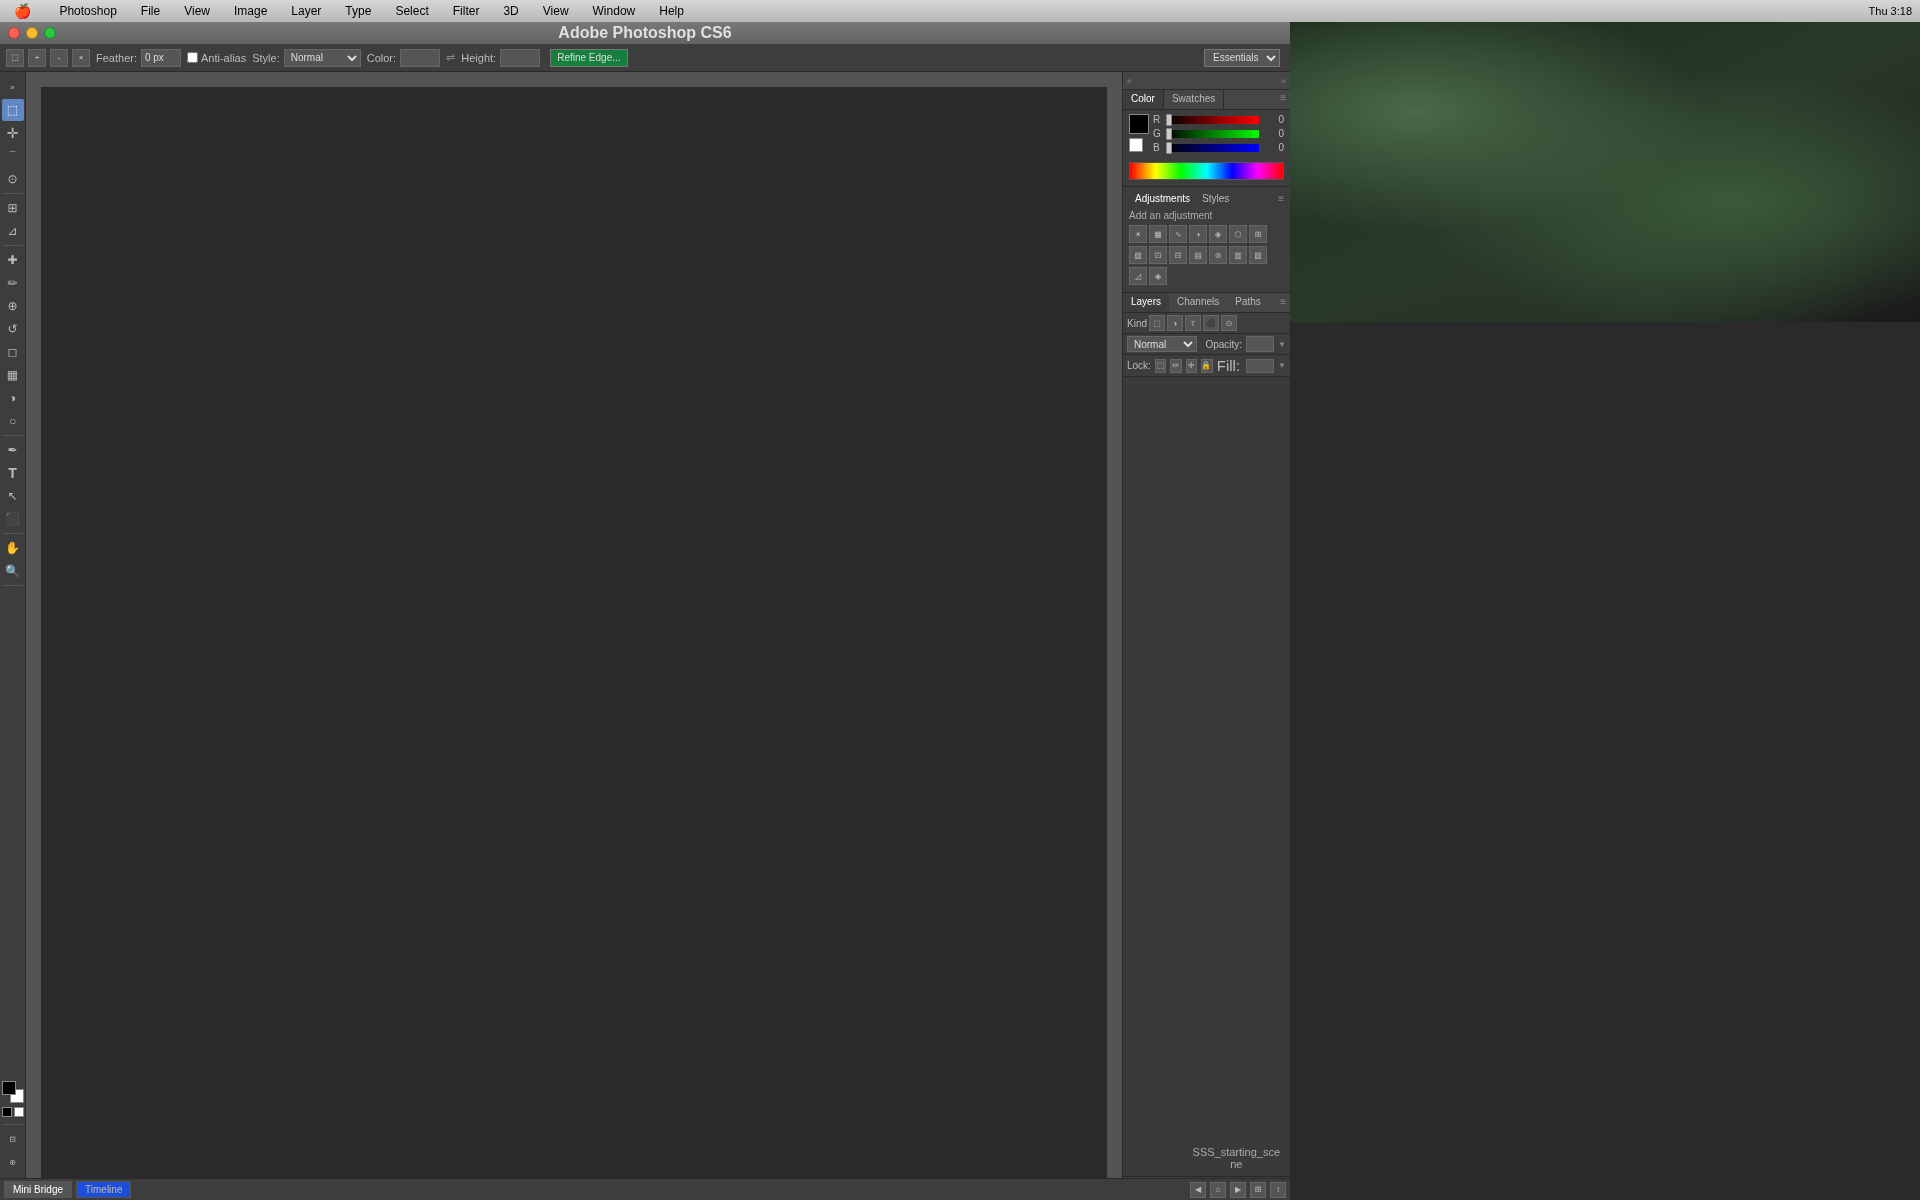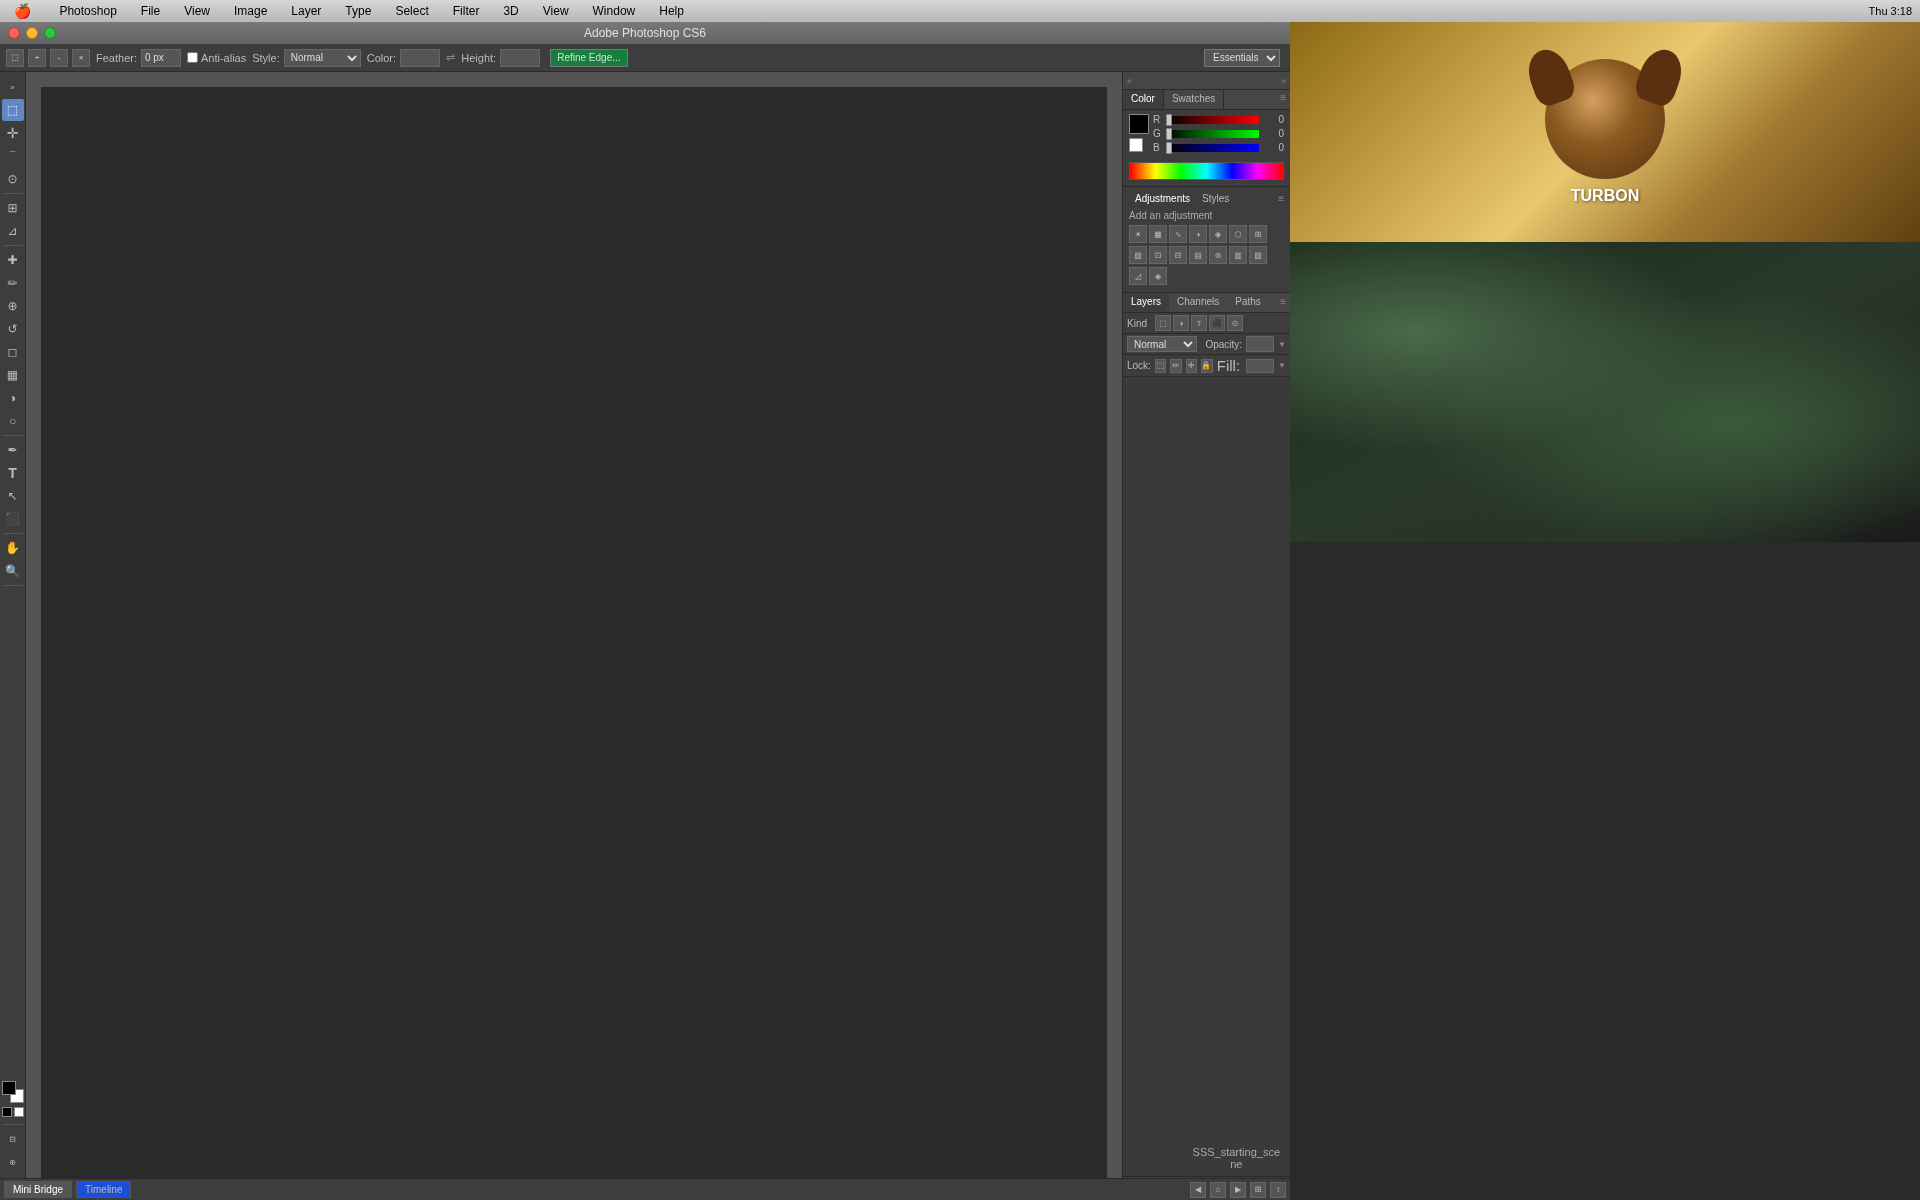--- a/index.html
+++ b/index.html
@@ -74,23 +74,23 @@
     .win-btn {
       width: 12px;
       height: 12px;
       border-radius: 50%;
       border: 1px solid rgba(0,0,0,0.3);
     }
     .win-btn.close { background: #ff5f57; }
     .win-btn.minimize { background: #febc2e; }
     .win-btn.maximize { background: #28c840; }
     #title-bar-text {
-      font-size: 12px;
+      font-size: 16px;
       color: #e0e0e0;
-      font-weight: 400;
+      font-weight: 700;
     }
 
     
     #options-bar {
       height: 28px;
       background: #3d3d3d;
       display: flex;
       align-items: center;
       padding: 0 6px;
       gap: 6px;
@@ -402,21 +402,21 @@
     #layers-kind-row {
       display: flex;
       align-items: center;
       padding: 2px 4px;
       gap: 2px;
       border-bottom: 1px solid #2a2a2a;
     }
     .layers-kind-label {
       font-size: 10px;
       color: #bbb;
-      margin-right: 6px;
+      margin-right: 0;
     }
     .layers-kind-icon {
       width: 16px;
       height: 16px;
       background: #555;
       border: 1px solid #666;
       display: flex;
       align-items: center;
       justify-content: center;
       cursor: pointer;
@@ -912,22 +912,18 @@
 
 </div>
 
 <div id="status-text">
   <div>SSS_starting_sce</div>
   <div>ne</div>
 </div>
 
 <div id="right-side-panel">
 
-  <div id="dog-profile">
-    <div class="dog-face"></div>
-    <div class="dog-name">TURBON</div>
-  </div>
 
 
 
   <div class="sat-image-1"></div>
   <div class="sat-image-2"></div>
 </div>
 
 </body></html>

